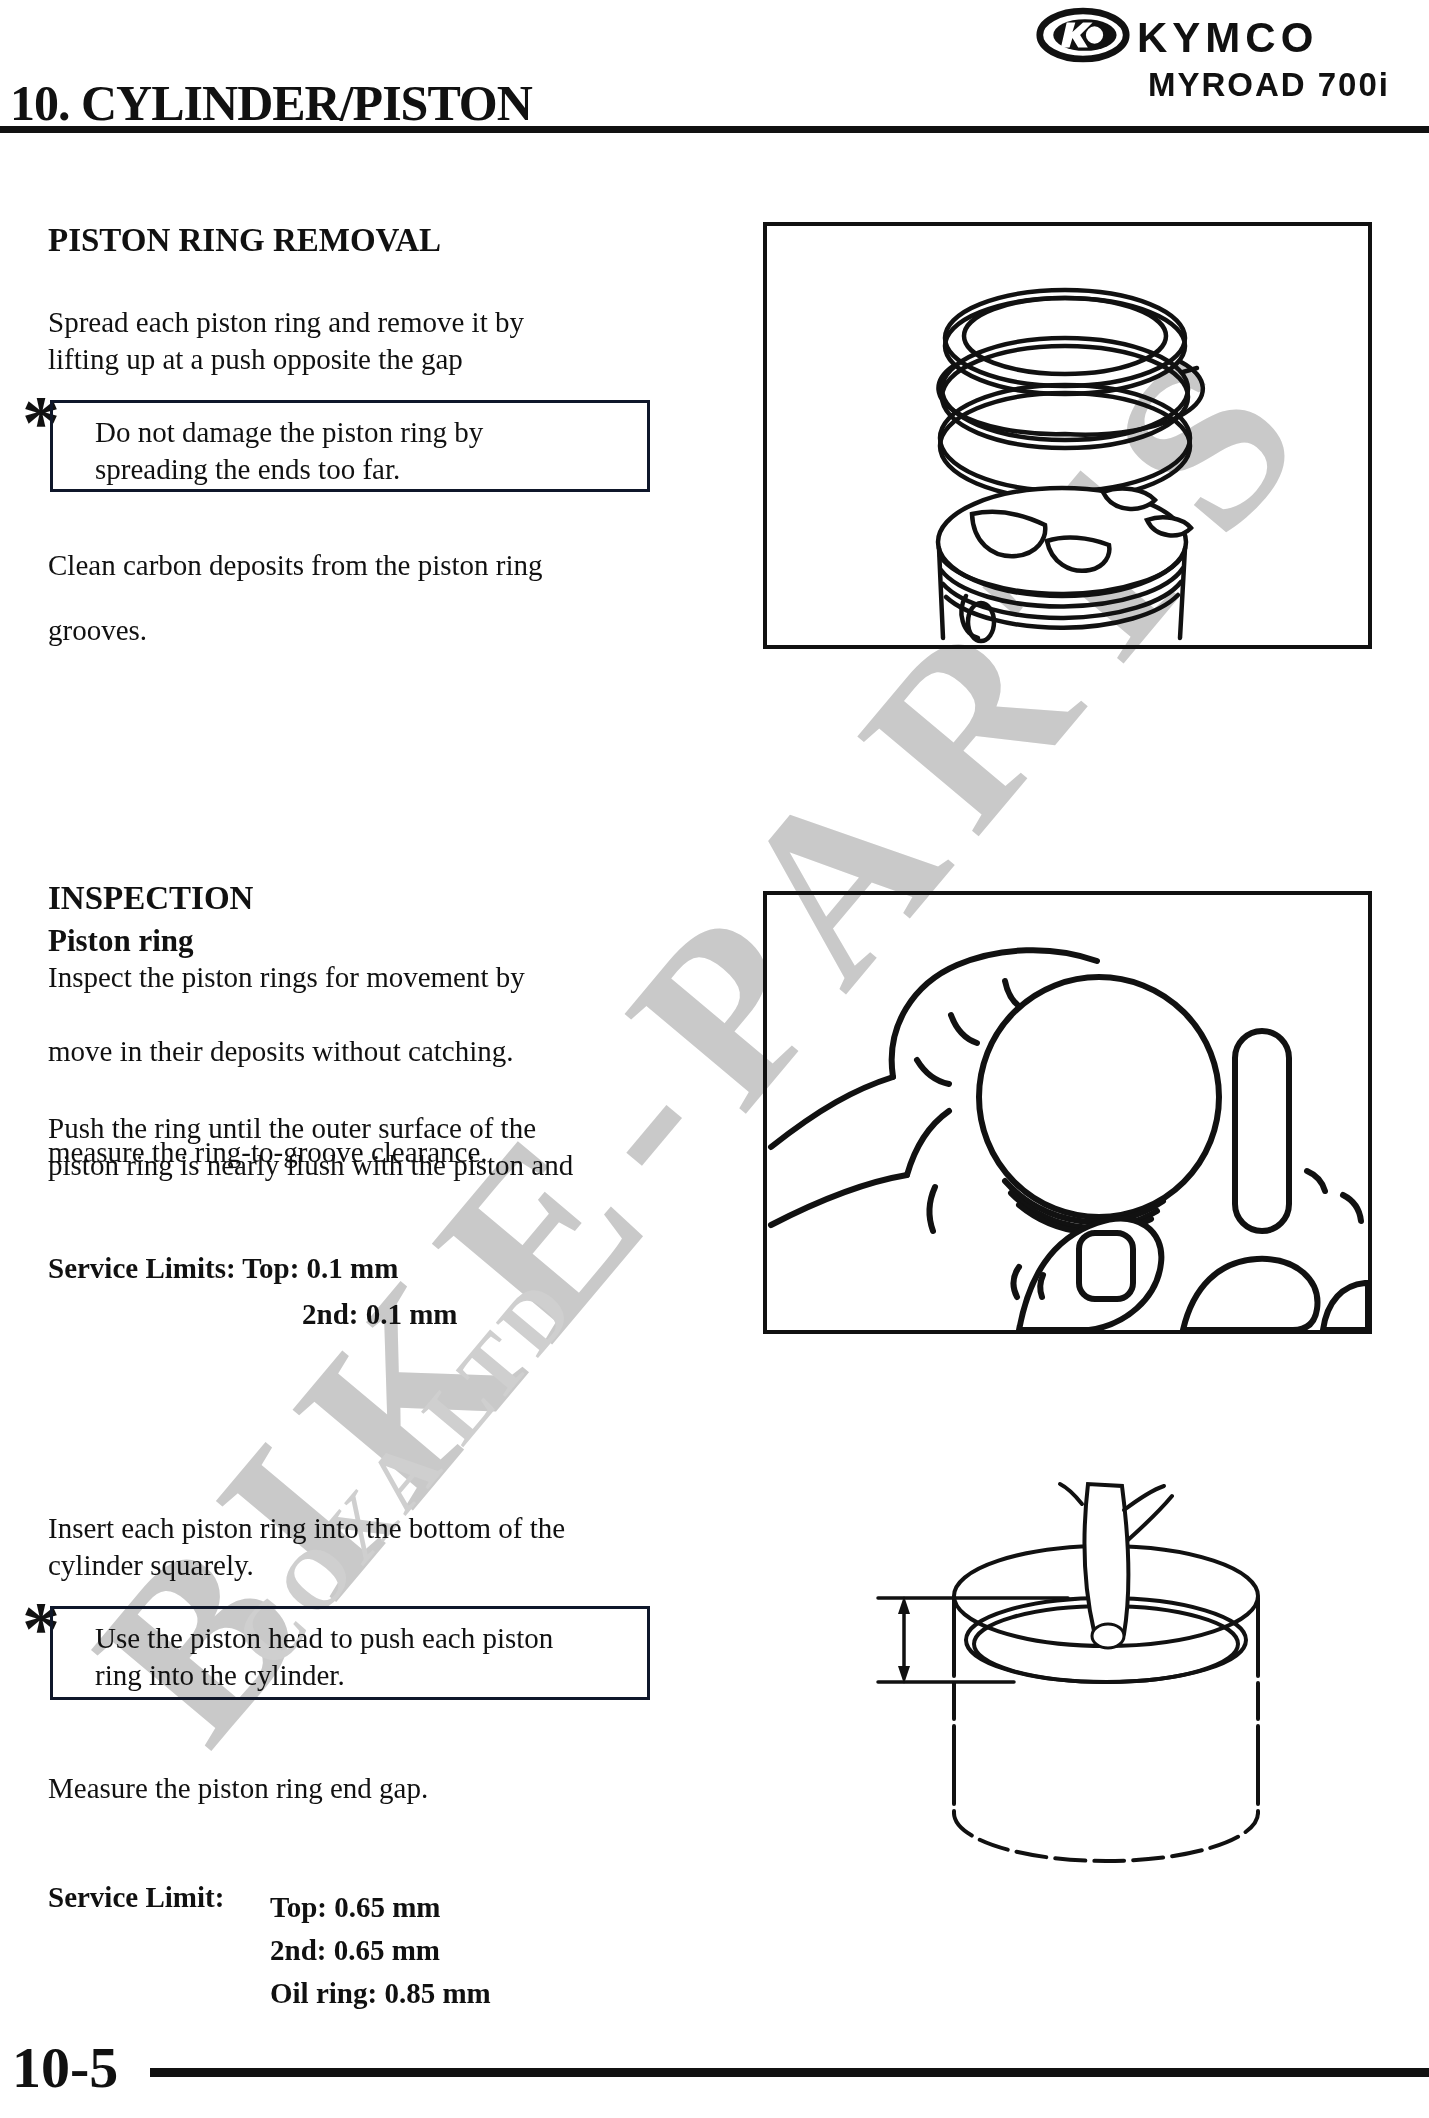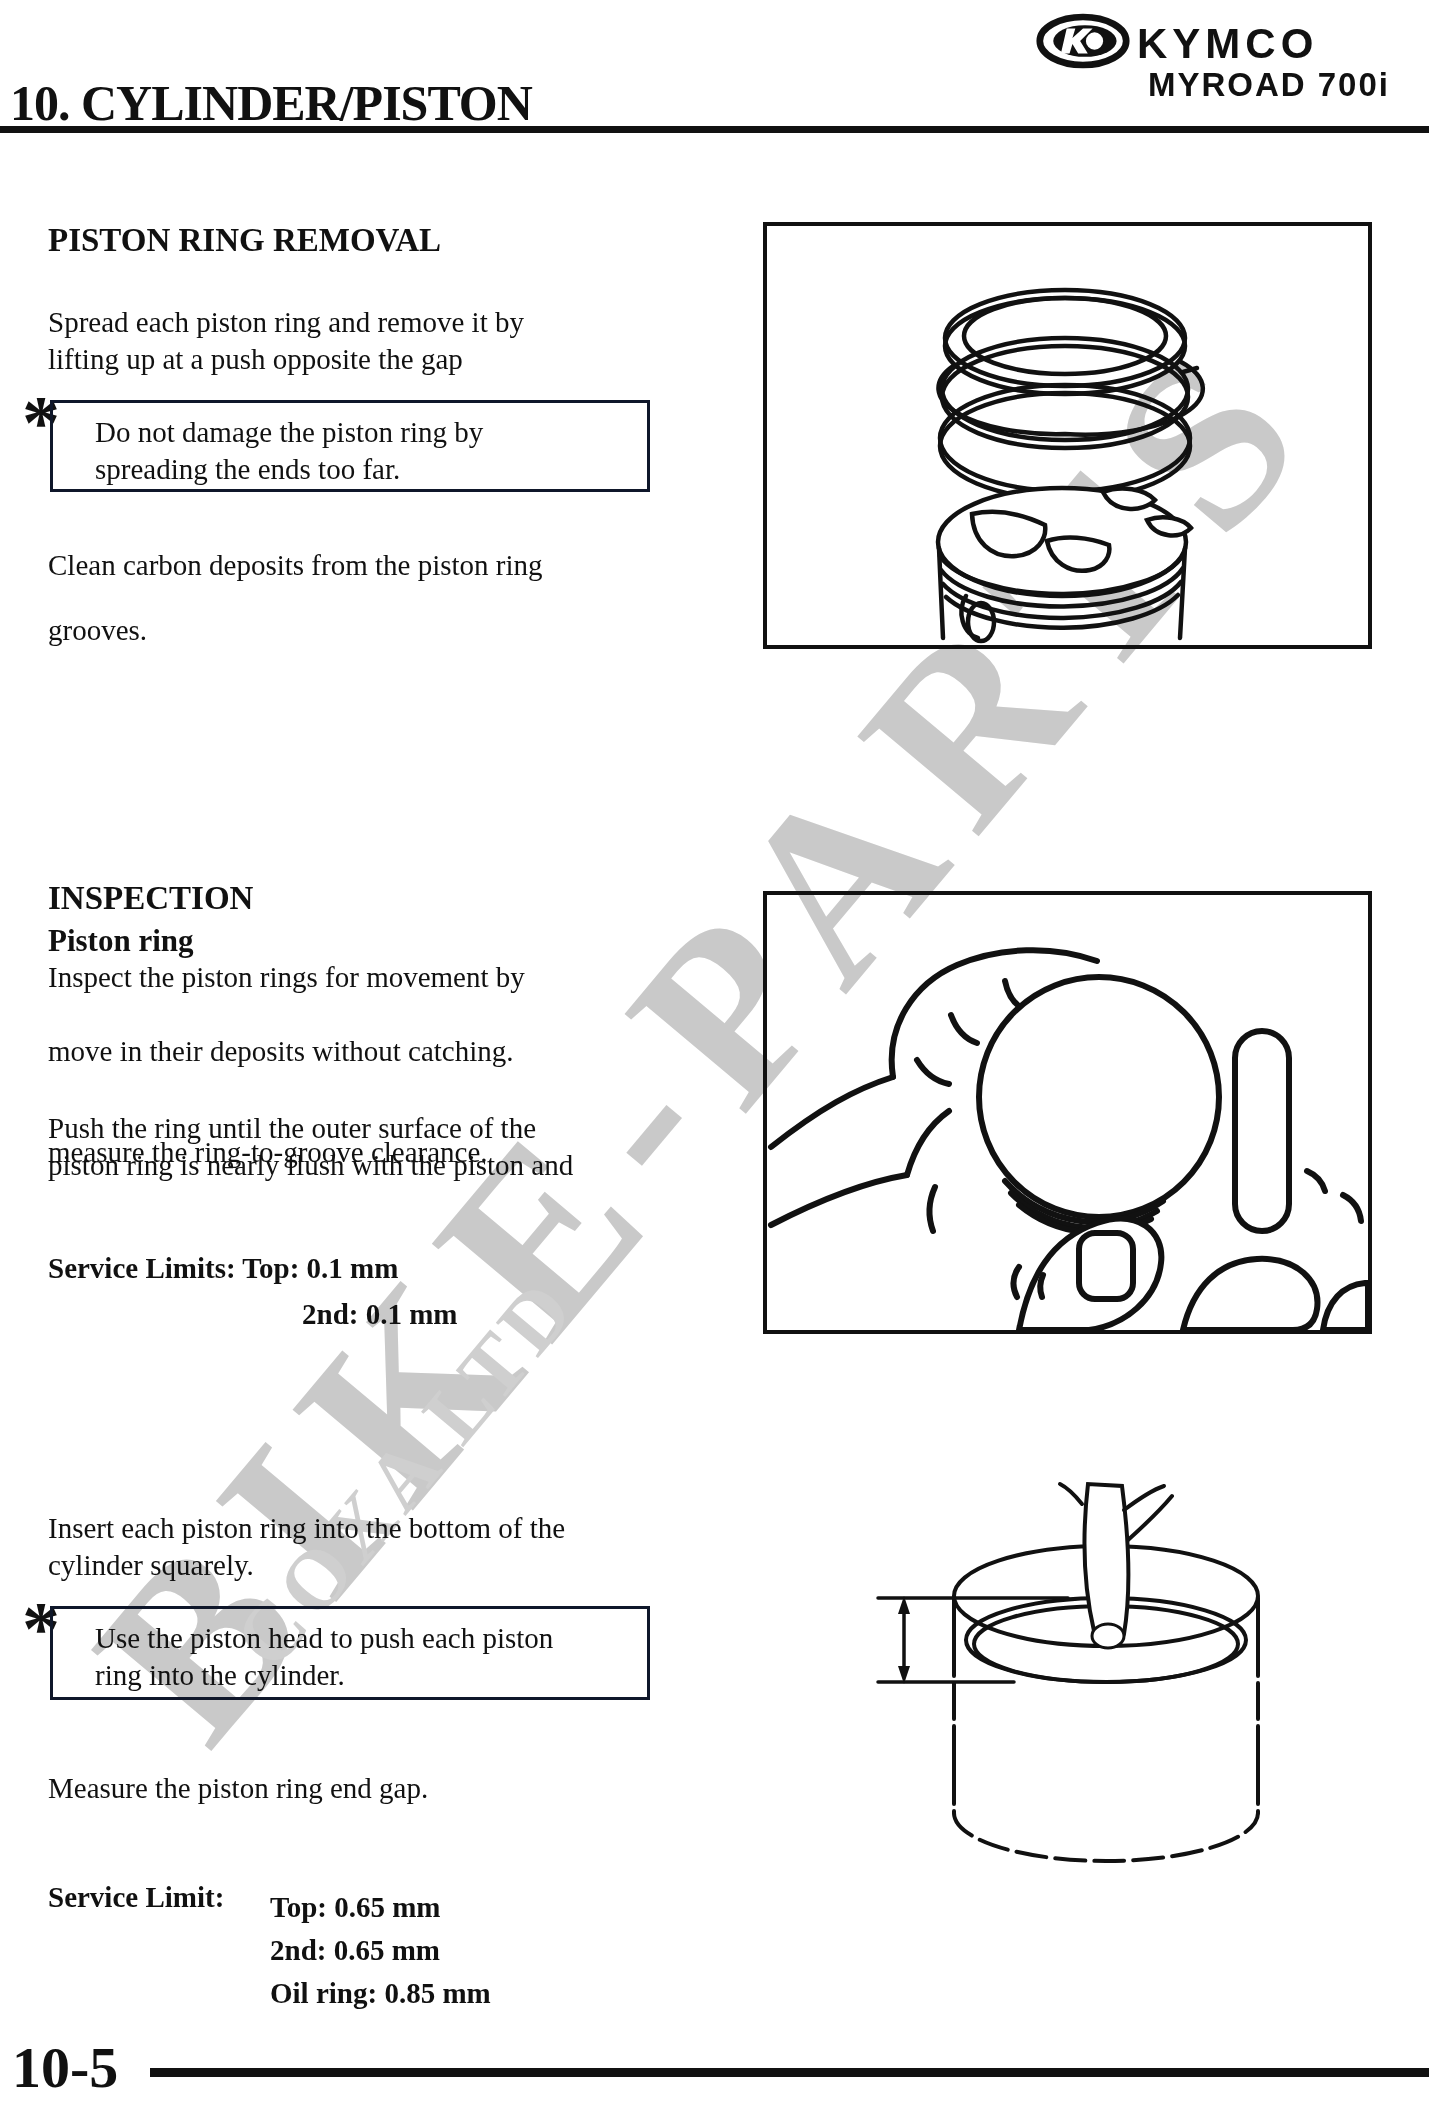--- a/index.html
+++ b/index.html
@@ -10,21 +10,21 @@
     font-family:"Liberation Serif", serif;
     color:#111;
     overflow:hidden;
   }
   .layer-content{position:absolute;inset:0;z-index:2;}
   .layer-watermark{position:absolute;inset:0;z-index:1;pointer-events:none;}
 
   
   .doc-title{position:absolute;left:10px;top:74px;font-size:50px;font-weight:bold;letter-spacing:-1px;white-space:nowrap;}
   .header-rule{position:absolute;left:0;top:126px;width:1429px;height:7px;background:#111;}
-  .brand-block{position:absolute;left:1035px;top:6px;width:360px;height:60px;margin-top:6px;}
+  .brand-block{position:absolute;left:1035px;top:6px;width:360px;height:60px;}
   .brand-logo{position:absolute;left:0;top:0;}
   .brand-name{position:absolute;left:102px;top:8px;font-family:"Liberation Sans",sans-serif;font-weight:bold;font-size:42px;letter-spacing:5px;white-space:nowrap;}
   .model-name{position:absolute;right:39px;top:66px;font-family:"Liberation Sans",sans-serif;font-weight:bold;font-size:33px;letter-spacing:2px;white-space:nowrap;}
 
   
   .h2{position:absolute;left:48px;font-size:33px;font-weight:bold;white-space:nowrap;}
   .h3{position:absolute;left:48px;font-size:31px;font-weight:bold;white-space:nowrap;}
   .bodyline{position:absolute;left:48px;font-size:29px;white-space:nowrap;}
   .boldline{position:absolute;left:48px;font-size:29px;font-weight:bold;white-space:nowrap;}
 

